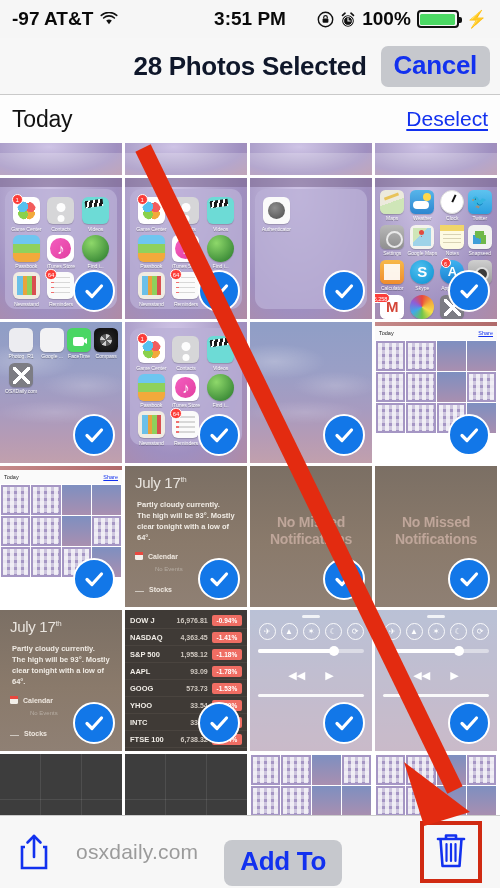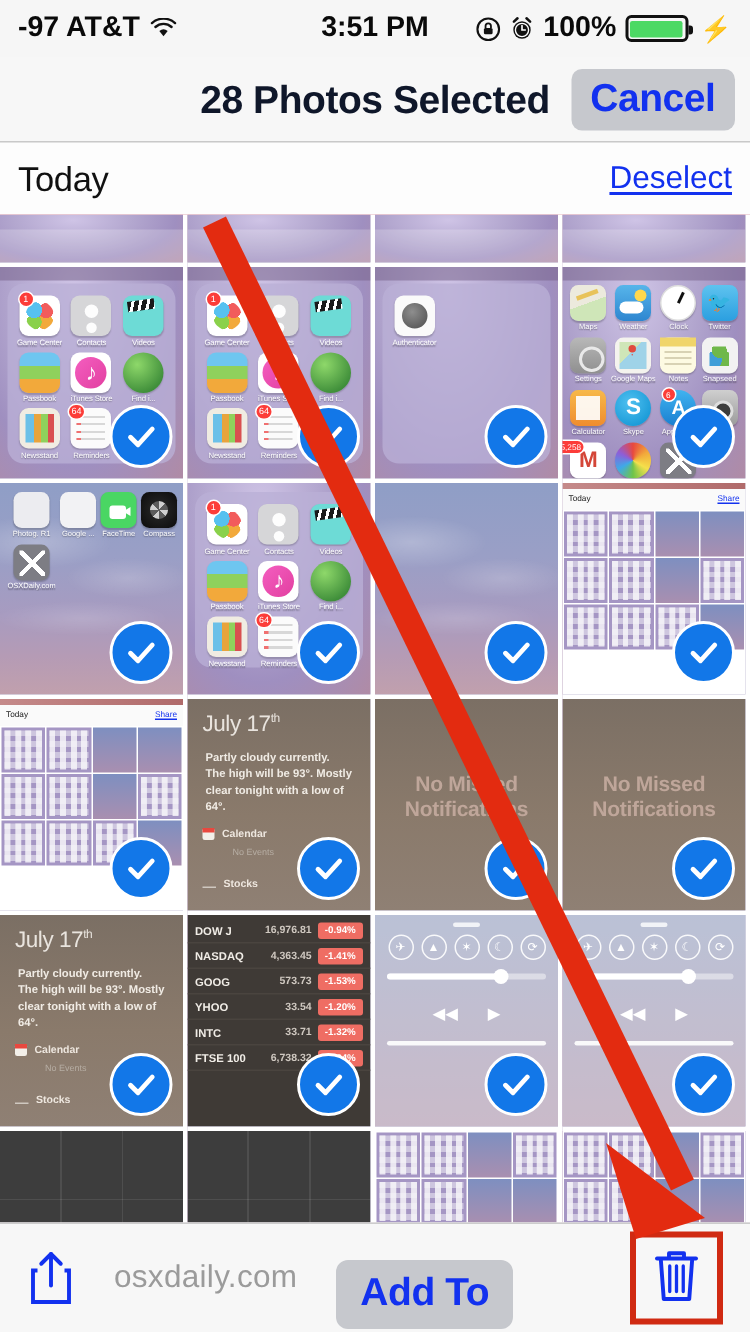--- a/index.html
+++ b/index.html
@@ -805,20 +805,30 @@
               <span class="stk-n">DOW J</span>
               <span class="stk-v">16,976.81</span>
               <span class="stk-p">-0.94%</span>
             </div>
           <div class="stk-r">
               <span class="stk-n">NASDAQ</span>
               <span class="stk-v">4,363.45</span>
               <span class="stk-p">-1.41%</span>
             </div>
           <div class="stk-r">
+              <span class="stk-n">S&amp;P 500</span>
+              <span class="stk-v">1,958.12</span>
+              <span class="stk-p">-1.18%</span>
+            </div>
+          <div class="stk-r">
+              <span class="stk-n">AAPL</span>
+              <span class="stk-v">93.09</span>
+              <span class="stk-p">-1.78%</span>
+            </div>
+          <div class="stk-r">
               <span class="stk-n">GOOG</span>
               <span class="stk-v">573.73</span>
               <span class="stk-p">-1.53%</span>
             </div>
           <div class="stk-r">
               <span class="stk-n">YHOO</span>
               <span class="stk-v">33.54</span>
               <span class="stk-p">-1.20%</span>
             </div>
           <div class="stk-r">

